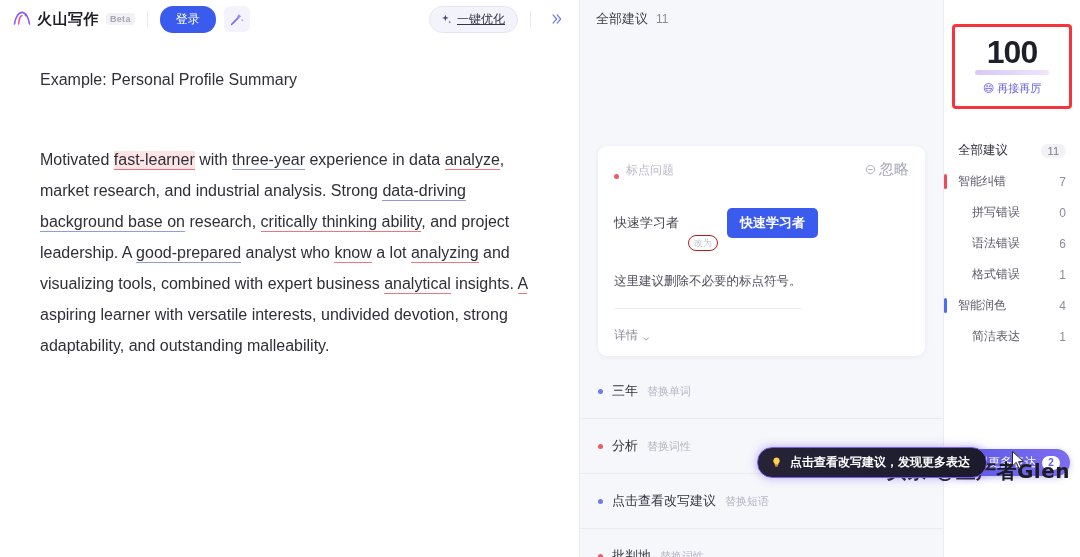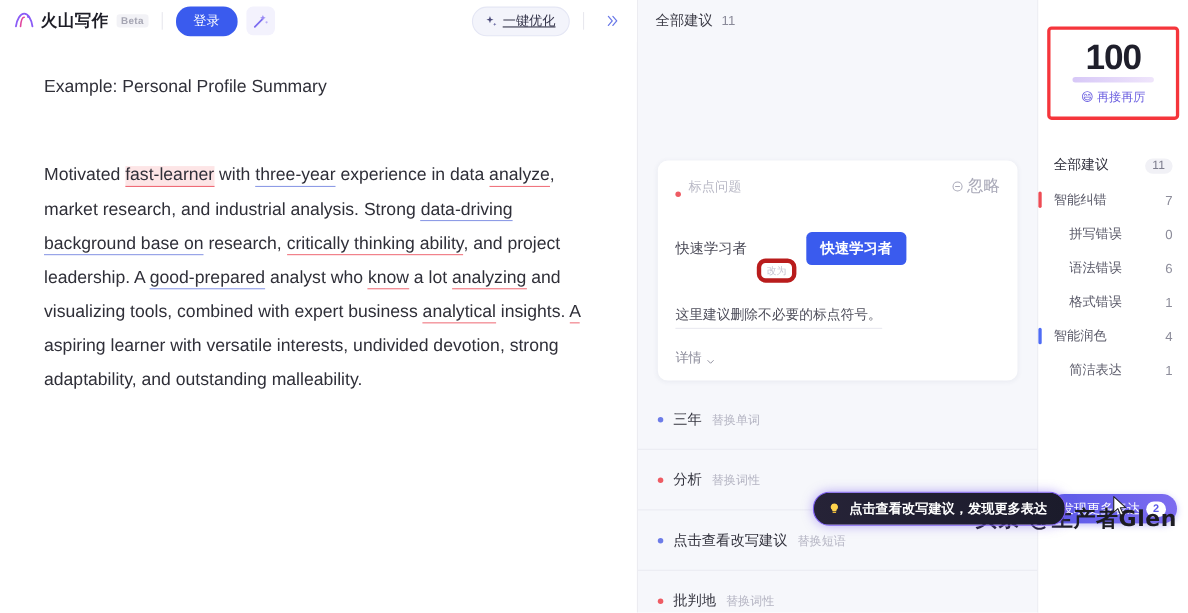--- a/index.html
+++ b/index.html
@@ -119,50 +119,50 @@
   }
   .repl-row {
     display: flex; align-items: center; gap: 9px;
     margin-bottom: 20px;
   }
   .repl-old {
     font-size: 13px; color: #4a4a57;
   }
   .arrow-chip {
     font-size: 9px; color: #c2c2cf;
-    border: 4px solid #b91c1c; border-radius: 8px;
+    border: 1px solid #b91c1c; border-radius: 8px;
     padding: 1px 5px; line-height: 12px; margin-top: 40px;
   }
   .repl-new {
     background: #3a5bee; color: #fff; font-size: 13px;
     border: none; border-radius: 5px; padding: 6px 13px;
     cursor: pointer; font-weight: bold;
   }
   .card-desc {
     font-size: 12.5px; color: #4e4e5b;
     border-bottom: 1px solid #e9e9f0;
-    padding-bottom: 3px; display: inline-block;
+    padding-bottom: 18px; display: inline-block;
     margin-bottom: 18px;
   }
   .card-more {
     font-size: 12px; color: #8a8a99; cursor: pointer;
     display: flex; align-items: flex-end; gap: 3px;
   }
 
   .sugg-list { margin-top: 8px; }
   .sugg-item {
     height: 55px; display: flex; align-items: center; gap: 9px;
     padding: 0 18px; cursor: pointer;
     border-bottom: 1px solid #ebebf2;
   }
   .sugg-item-text { font-size: 13px; color: #33333e; }
   .sugg-item-kind { font-size: 11px; color: #b5b5c3; }
 
   .tooltip {
-    position: absolute; left: 739px; top: 447px;
+    position: absolute; left: 757px; top: 447px;
     display: flex; align-items: center; gap: 7px;
     background: linear-gradient(90deg,#262337 0%,#1b1b2b 100%);
     border: 1px solid #7b5cf0;
     border-radius: 15px; padding: 6px 16px 6px 12px;
     box-shadow: 0 0 10px rgba(120,90,240,.5);
     z-index: 40; white-space: nowrap;
   }
   .tooltip-text { font-size: 12px; color: #ffffff; font-weight: bold; }
 
   

